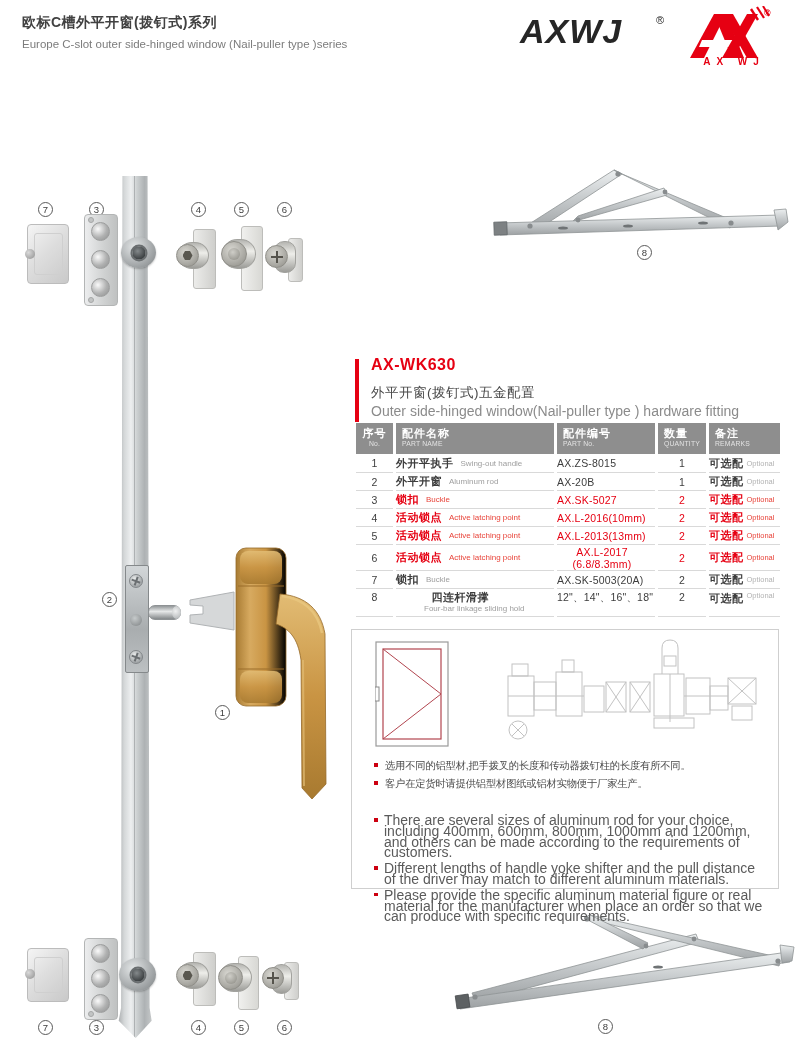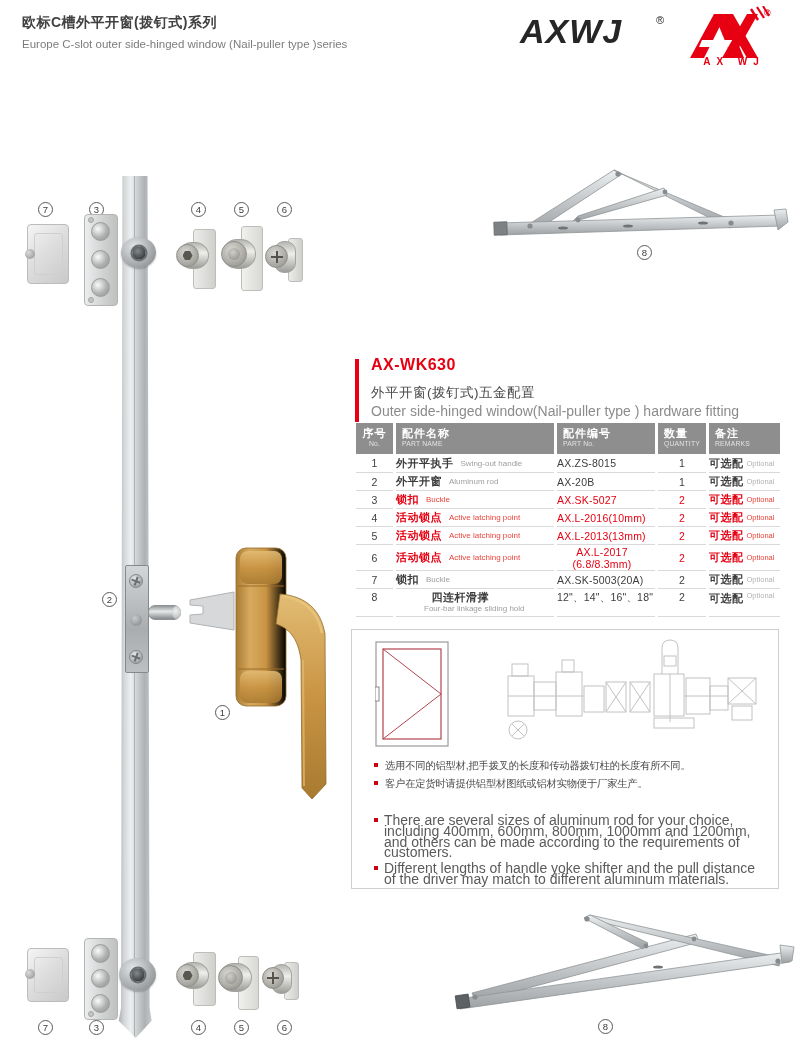--- a/index.html
+++ b/index.html
@@ -505,14 +505,15 @@
         <line x1="180" y1="58" x2="224" y2="58"></line>
     </g>
   </svg>
   <div class="nz">
     <div class="li">选用不同的铝型材,把手拨叉的长度和传动器拨钉柱的长度有所不同。</div>
     <div class="li">客户在定货时请提供铝型材图纸或铝材实物便于厂家生产。</div>
   </div>
   <div class="ne">
     <div class="li">There are several sizes of aluminum rod for your choice, including 400mm, 600mm, 800mm, 1000mm and 1200mm, and others can be made according to the requirements of customers.</div>
     <div class="li">Different lengths of handle yoke shifter and the pull distance of the driver may match to different aluminum materials.</div>
+    <div class="li">Please provide the specific aluminum material figure or real material for the manufacturer when place an order so that we can produce with specific requirements.</div>
   </div>
 </div>
 
 </body></html>

